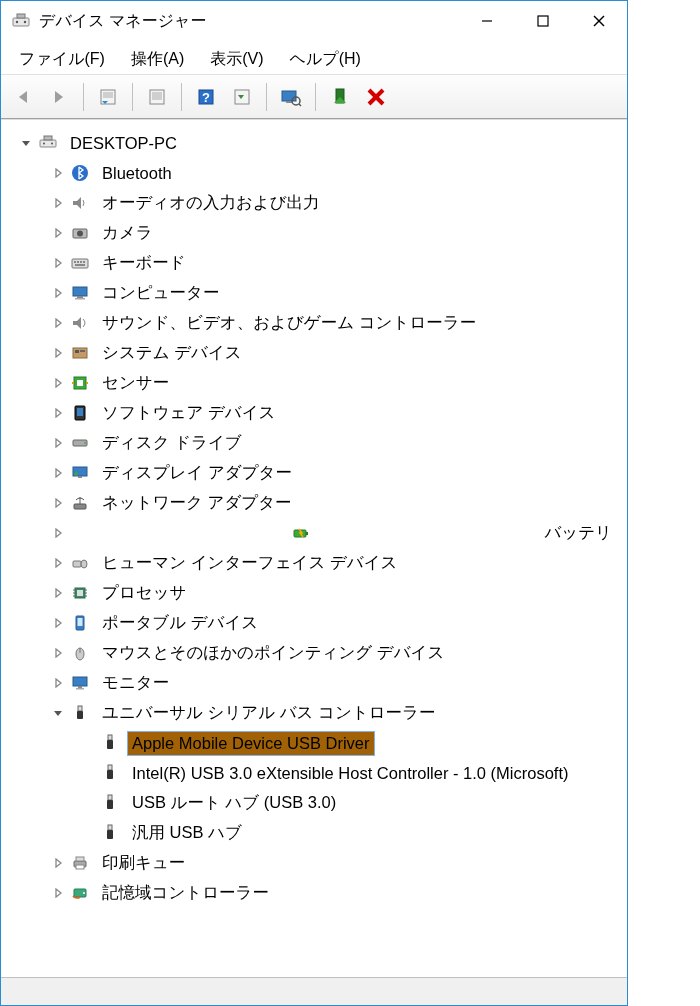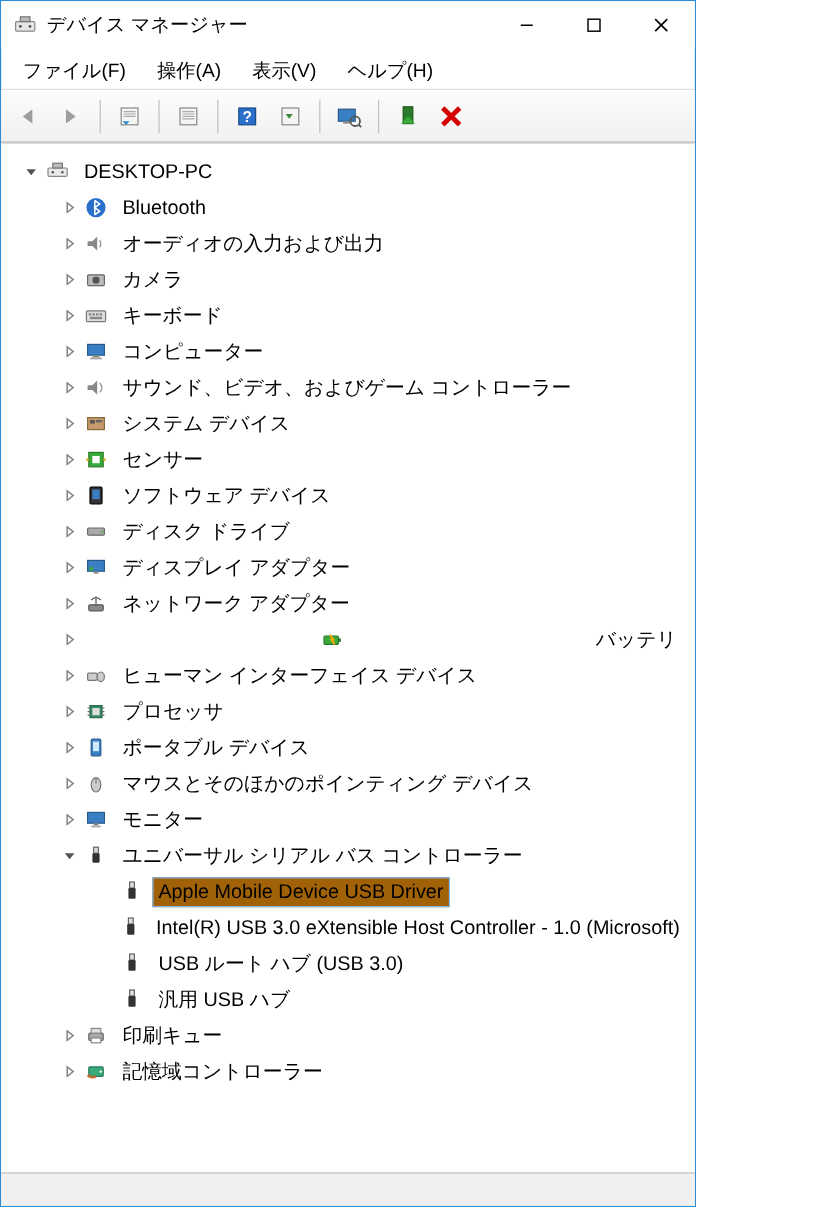--- a/index.html
+++ b/index.html
@@ -6,21 +6,21 @@
   body {
     margin: 0;
     font-family: "Yu Gothic UI", "Meiryo", "Segoe UI", sans-serif;
     font-size: 14px;
     background: #fff;
     width: 700px;
     height: 1006px;
     overflow: hidden;
   }
   .window {
-    width: 580px;
+    width: 628px;
     height: 1006px;
     border: 1px solid #2a8dd4;
     display: flex;
     flex-direction: column;
     background: #fff;
   }
   .titlebar {
     height: 40px;
     display: flex;
     align-items: center;

